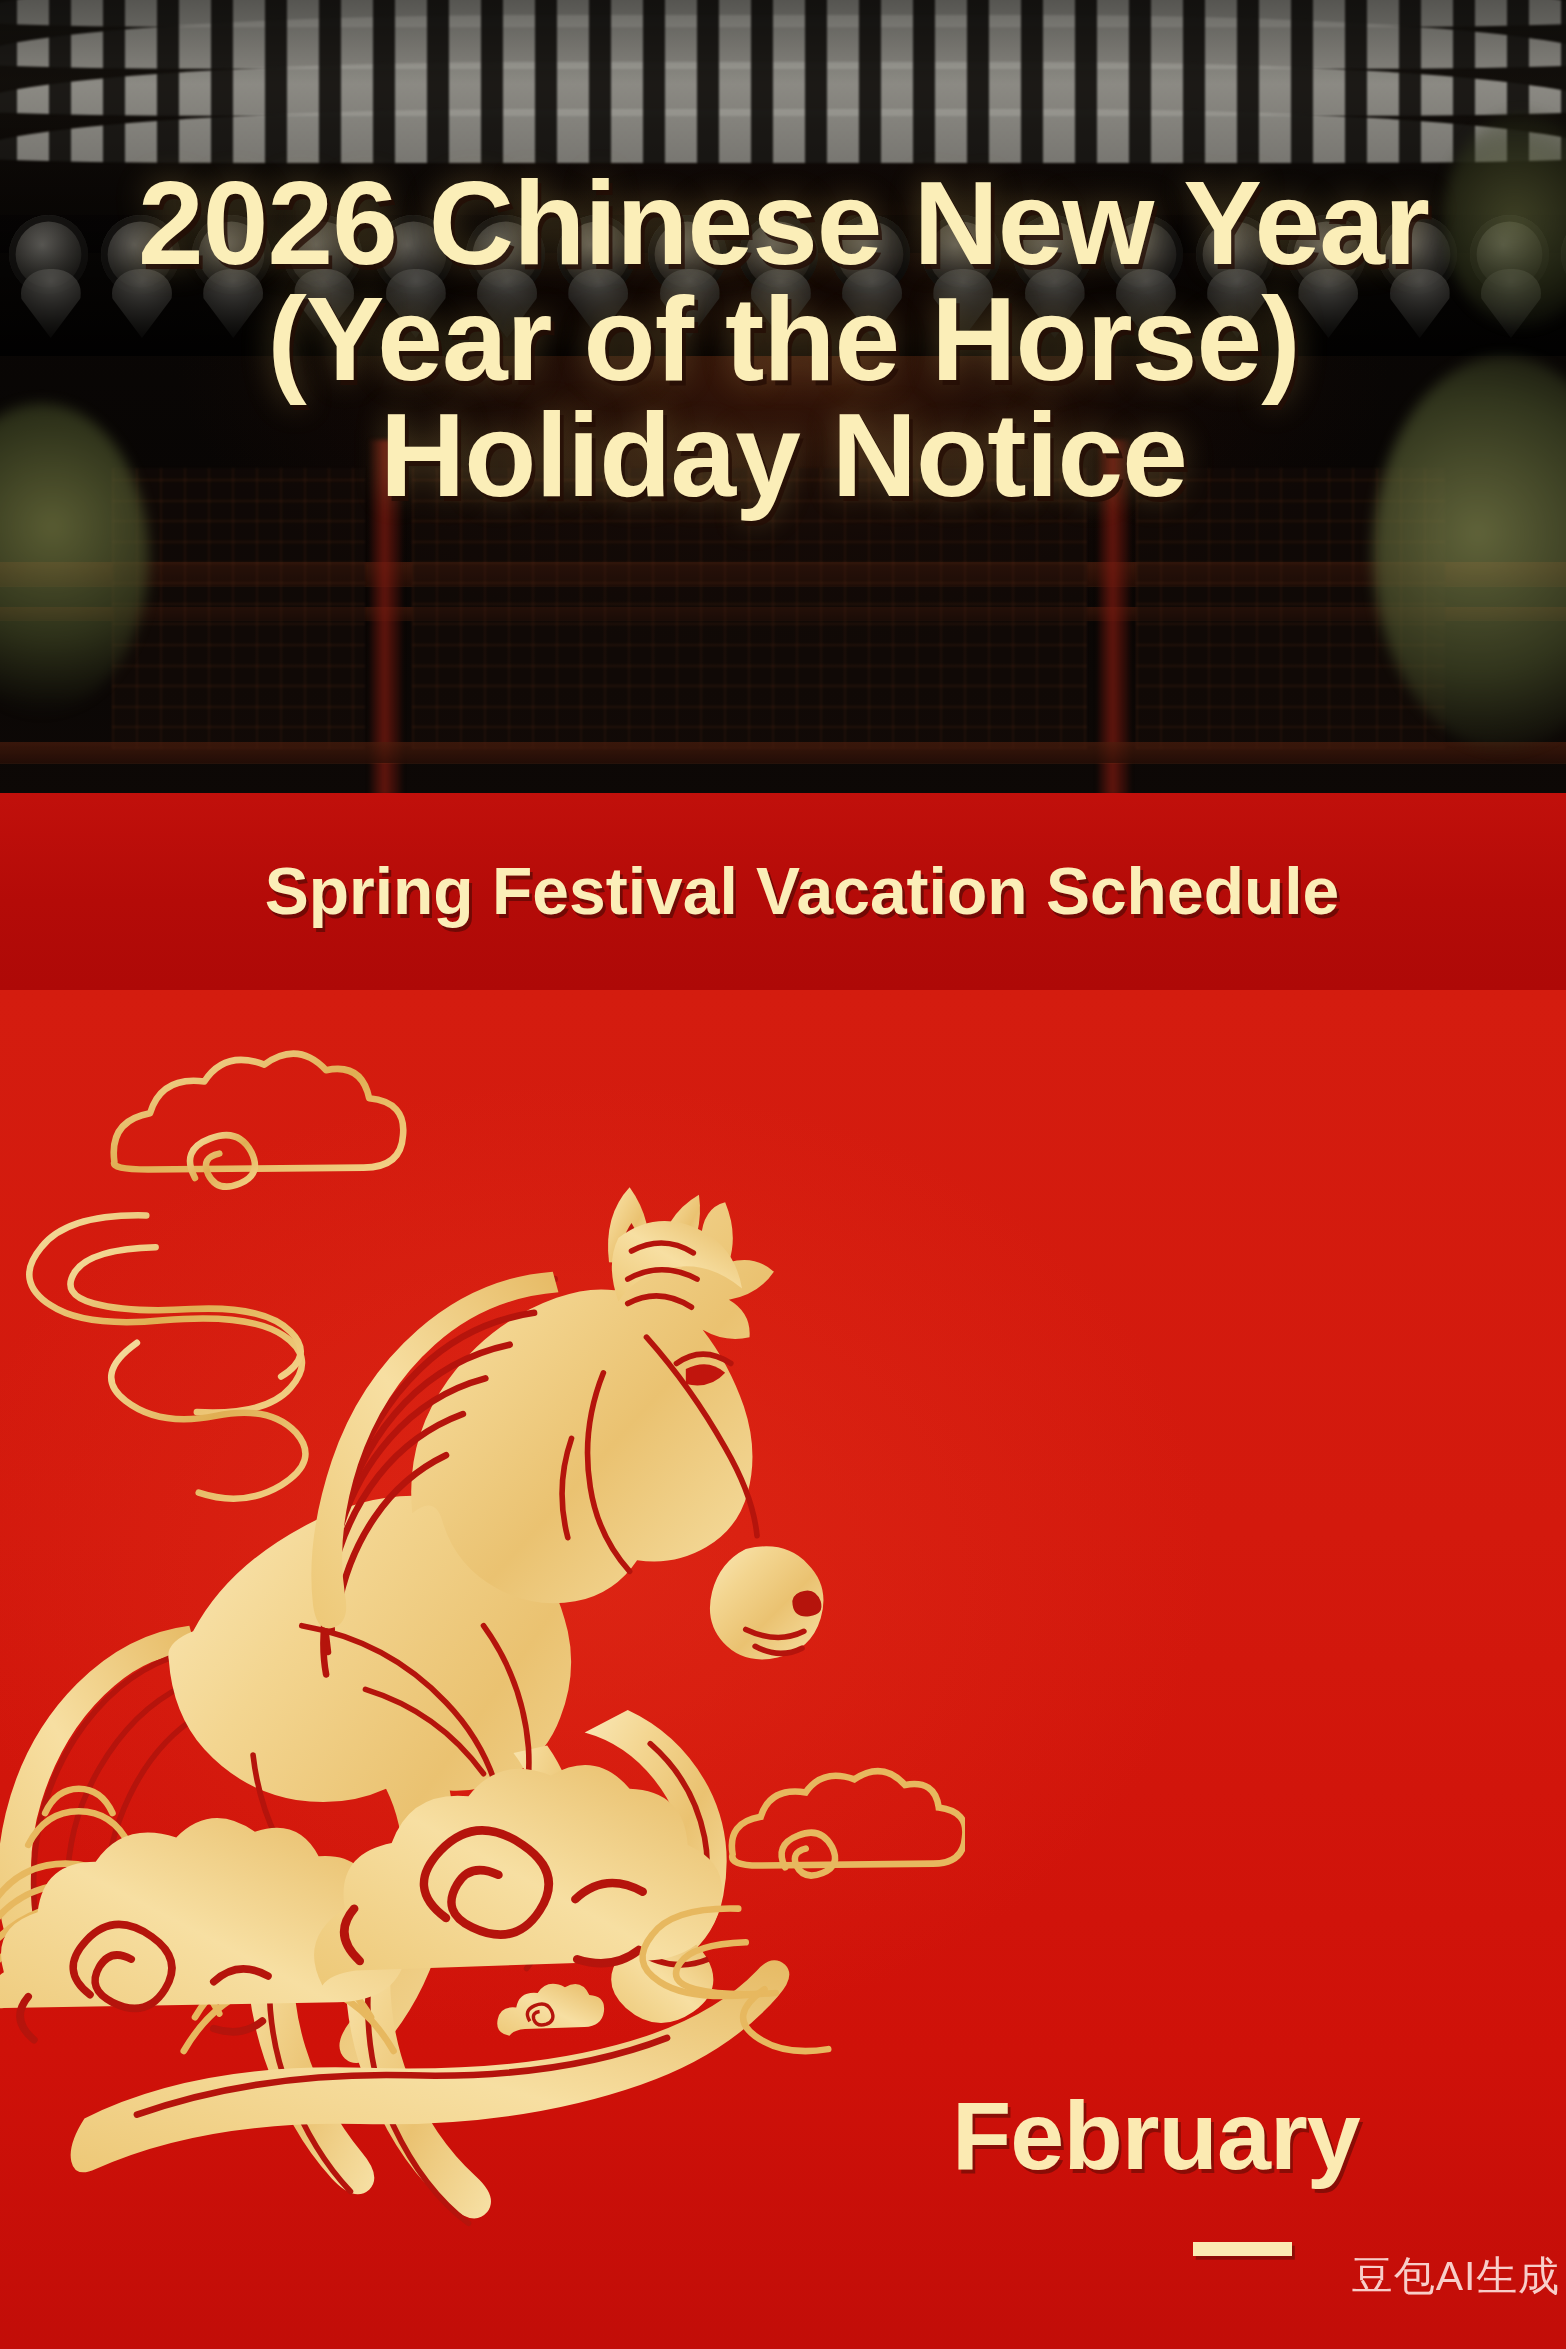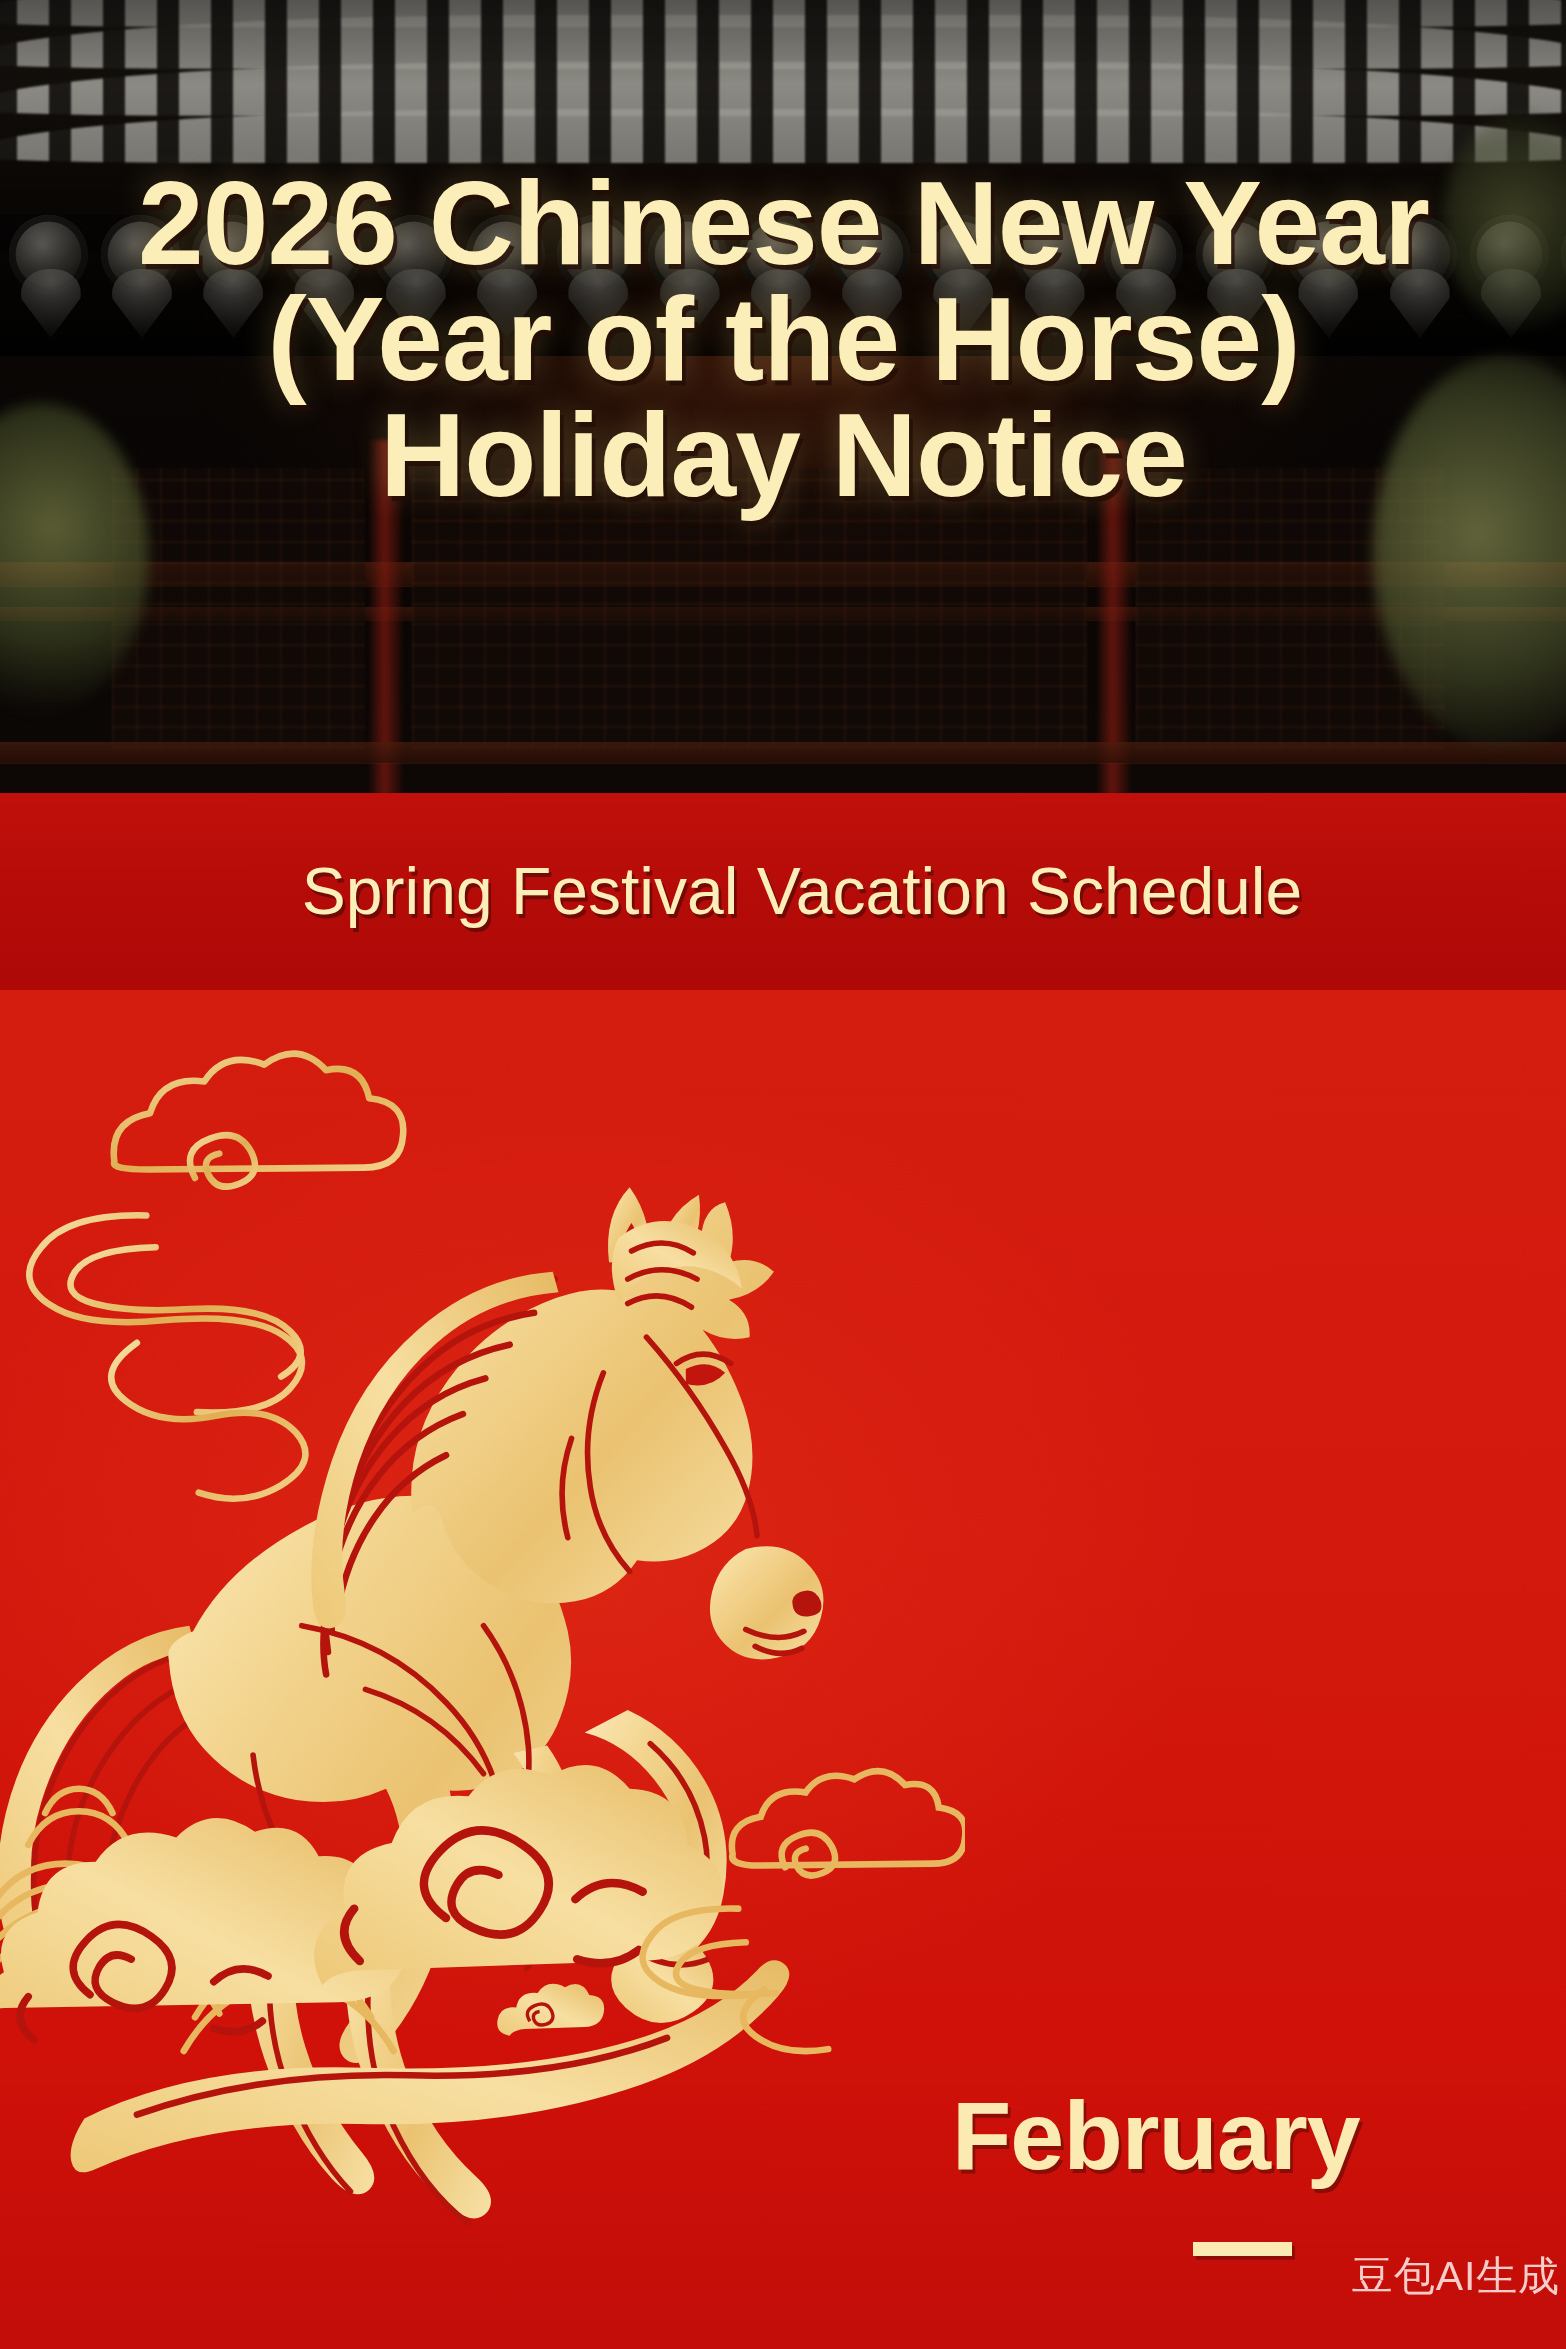--- a/index.html
+++ b/index.html
@@ -199,21 +199,21 @@
     top: 793px;
     width: 1567px;
     height: 197px;
     background: linear-gradient(180deg, #c1100b 0%, #b40b08 55%, #ae0907 100%);
     display: flex;
     align-items: center;
     justify-content: center;
     z-index: 7;
   }
   .subtitle-text {
-    font-weight: normal;
+    font-weight: bold;
     font-size: 66px;
     line-height: 67px;
     color: #fbeeb8;
     letter-spacing: 0px;
     text-shadow: 2.8px 3.7px 0 rgba(60,10,4,0.55);
     white-space: nowrap;
     margin-left: 37px;
   }
 
   

